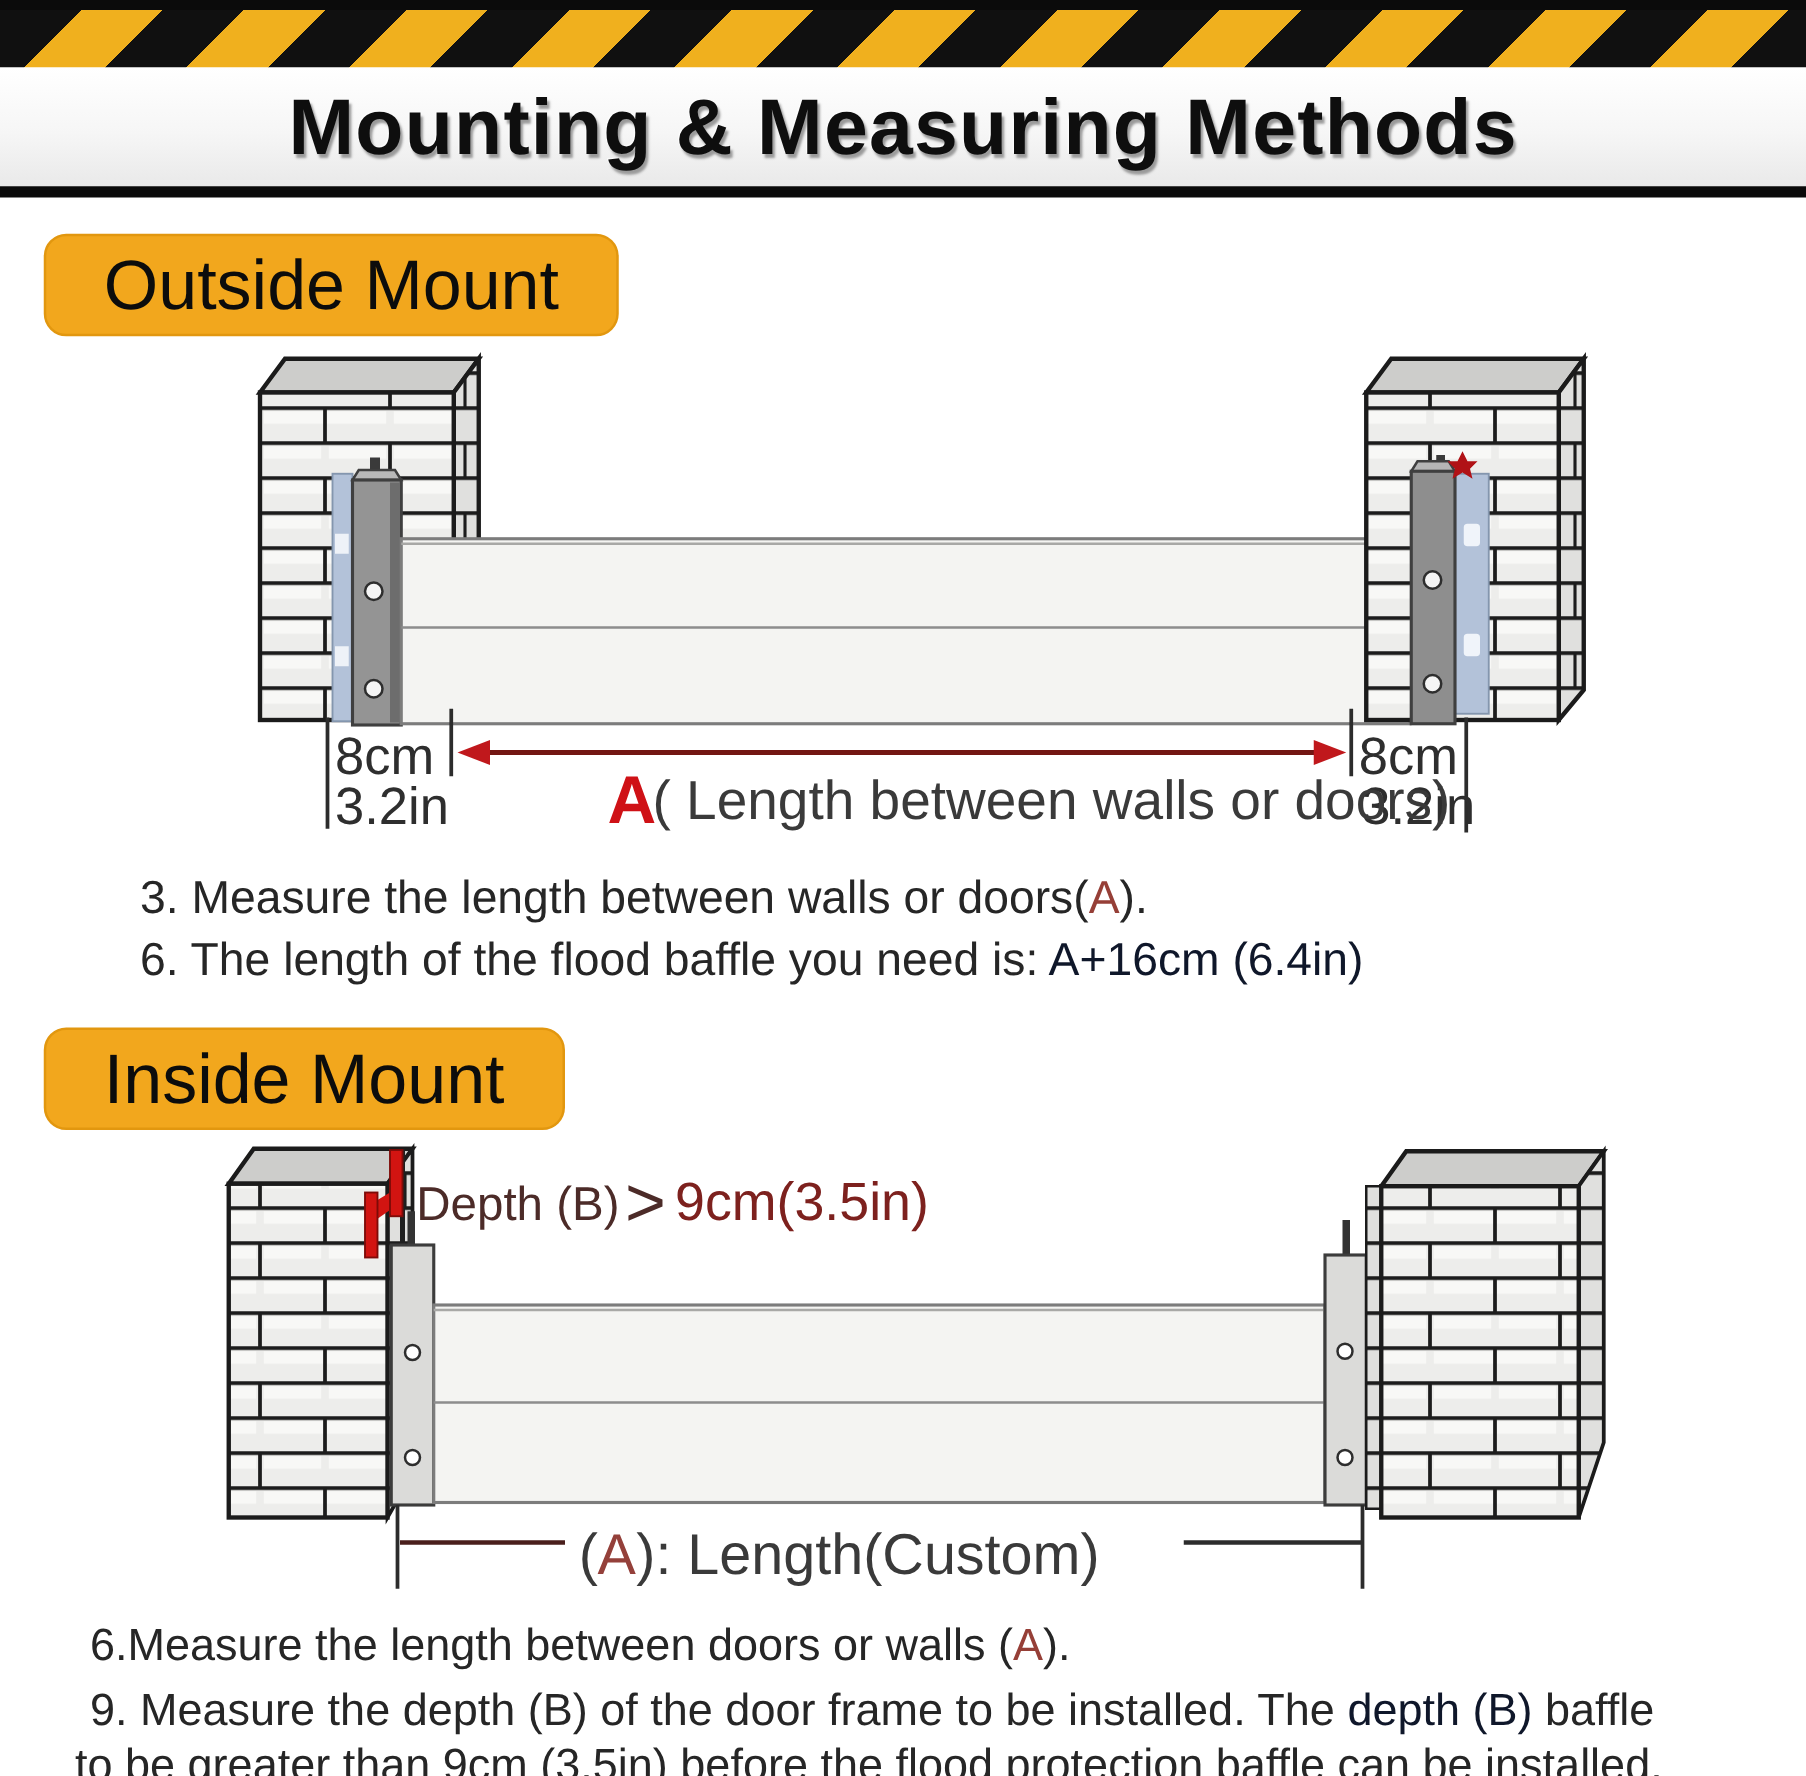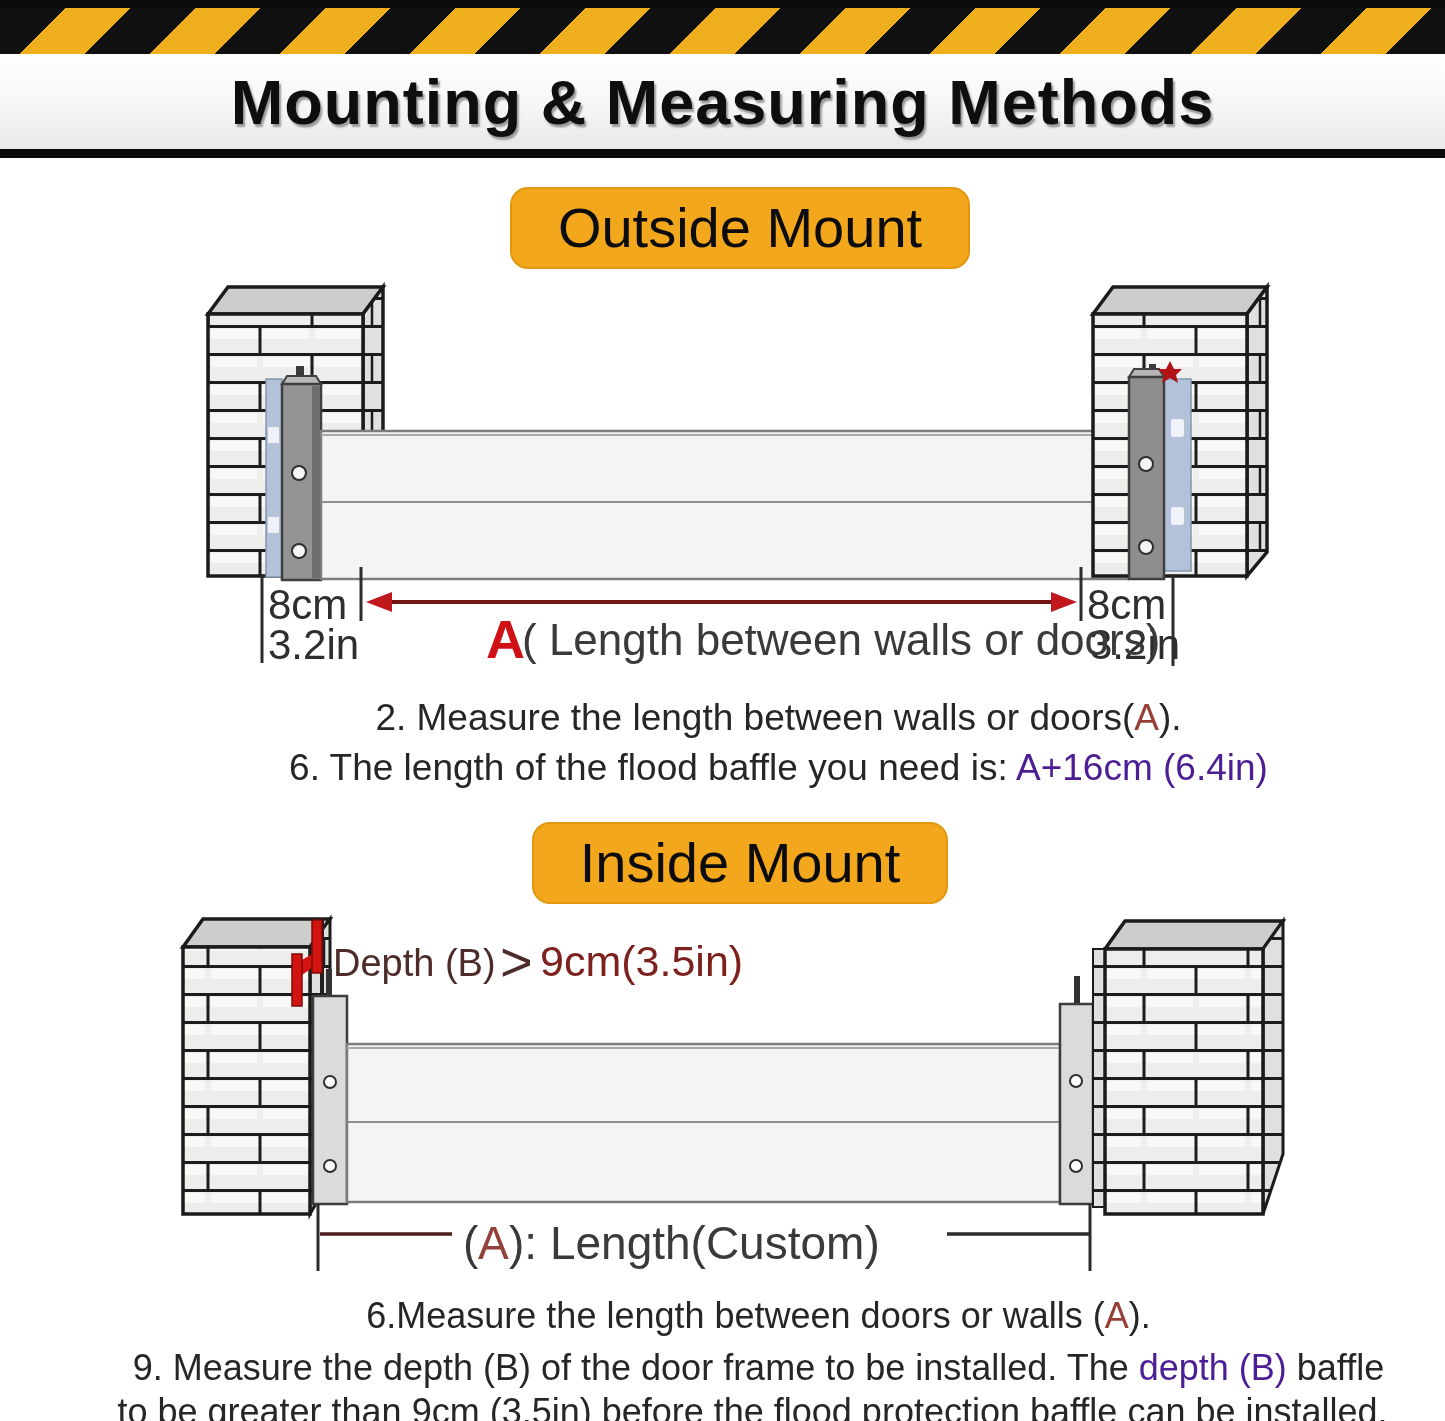--- a/index.html
+++ b/index.html
@@ -1,17 +1,17 @@
 <!DOCTYPE html>
 <html><head>
 <meta charset="utf-8">
 <style>
   html,body{margin:0;padding:0;background:#fff;}
   .page{position:relative;width:1445px;height:1421px;overflow:hidden;background:#fff;
-        font-family:"Liberation Sans",sans-serif;text-align:center;}
+        font-family:"Liberation Sans",sans-serif;}
   
   .banner{width:100%;}
   .stripes{height:46px;border-top:8px solid #0b0b0b;
     background:repeating-linear-gradient(135deg,#101010 0 46px,#f0b01e 46px 92px);}
   .title-band{height:95px;display:flex;align-items:center;justify-content:center;
     background:linear-gradient(180deg,#ffffff 0%,#f6f6f6 55%,#e9e9e9 100%);}
   .title-band h1{margin:0;font-size:63px;font-weight:bold;letter-spacing:1px;color:#0e0e0e;
     text-shadow:2px 3px 2px #9a9a9a, -1px -1px 0 #fcfcfc;}
   .black-bar{height:9px;background:#0a0a0a;}
   
@@ -23,21 +23,21 @@
   svg.diagram{display:block;width:1445px;}
   svg text{font-family:"Liberation Sans",sans-serif;}
   
   .steps{color:#262626;}
   .steps p{margin:0;}
   .steps-outside{margin:14px 0 0 112px;font-size:37px;line-height:50px;}
   .steps-inside{margin:8px 0 0 72px;font-size:36px;}
   .steps-inside .line1{line-height:48px;margin-bottom:6px;}
   .steps-inside .para2{line-height:44px;}
   .em-a{color:#963f37;}
-  .em-red{color:#4c1d95;}
+  .em-red{color:#0f172a;}
   .hidden-defs{position:absolute;width:0;height:0;}
 </style>
 </head>
 <body>
 
 <svg class="hidden-defs" aria-hidden="true">
   <defs>
     <pattern id="bk" width="104" height="56" patternUnits="userSpaceOnUse">
       <rect width="104" height="56" fill="#ededeb"></rect>
       <rect x="3" y="4" width="98" height="10" fill="#f8f8f6"></rect>
@@ -125,21 +125,21 @@
         <line x1="1081" y1="298" x2="1081" y2="352" stroke="#2c2c2c" stroke-width="3"></line>
         <line x1="1173" y1="305" x2="1173" y2="397" stroke="#2c2c2c" stroke-width="3"></line>
         <text x="1087" y="350" font-size="42" fill="#2e2e2e">8cm</text>
         <text x="1089" y="390" font-size="42" fill="#2e2e2e">3.2in</text>
       </g>
       <text x="486" y="389" font-size="54" font-weight="bold" fill="#cf1116">A</text>
       <text x="522" y="386" font-size="44" fill="#3a3a3a">( Length between walls or doors)</text>
     </svg>
 
     <div class="steps steps-outside">
-      <p><span>2. Measure the length between walls or doors(</span><span class="em-a">A</span><span>).</span></p>
+      <p><span>3. Measure the length between walls or doors(</span><span class="em-a">A</span><span>).</span></p>
       <p><span>6. The length of the flood baffle you need is: </span><span class="em-red">A+16cm (6.4in)</span><span></span></p>
     </div>
   </section>
 
   <section>
     <div class="badge second">Inside Mount</div>
 
     <svg class="diagram" viewBox="0 0 1445 375" height="375" style="margin-top:5px;">
 
       <g>

